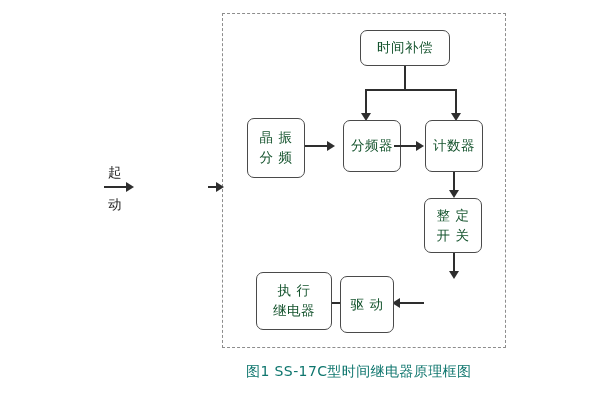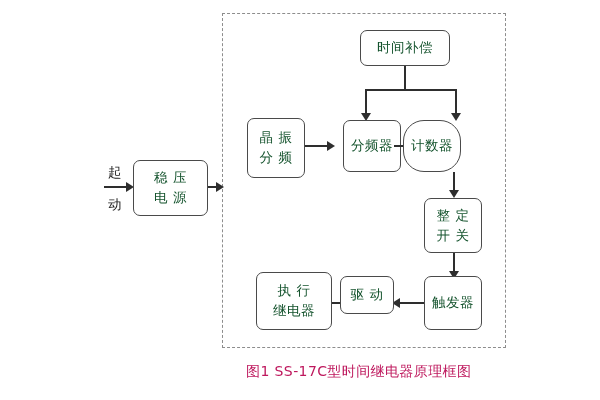--- a/index.html
+++ b/index.html
@@ -72,42 +72,38 @@
   .side-label {
     position: absolute;
     font-size: 13.5px;
     color: #1a1a1a;
     letter-spacing: 0.5px;
     white-space: nowrap;
   }
   .caption {
     position: absolute;
     font-size: 14px;
-    color: #be185d;
+    color: #0f766e;
     white-space: nowrap;
     letter-spacing: 0.4px;
   }
 </style>
 </head>
 <body>
 
 <div id="canvas">
 
   <div class="enclosure" style="left:222px; top:13px; width:284px; height:335px;"></div>
 
   <div class="side-label" style="left:108px; top:164px;">起</div>
   <div class="side-label" style="left:108px; top:196px;">动</div>
 
   <div class="conn h" style="left:104px; top:186px; width:26px;"></div>
   <div class="arrowhead right" style="left:126px; top:182px;"></div>
 
-  <div class="node" style="left:133px; top:160px; width:75px; height:56px;">
-    <span>稳 压</span>
-    <span class="line2">电 源</span>
-  </div>
 
   <div class="conn h" style="left:208px; top:186px; width:12px;"></div>
   <div class="arrowhead right" style="left:216px; top:182px;"></div>
 
   <div class="node" style="left:360px; top:30px; width:90px; height:36px;">
     <span>时间补偿</span>
   </div>
 
   <div class="conn v" style="left:404px; top:66px; height:24px;"></div>
 
@@ -127,43 +123,40 @@
   <div class="conn h" style="left:305px; top:145px; width:26px;"></div>
   <div class="arrowhead right" style="left:327px; top:141px;"></div>
 
   <div class="node" style="left:336px; top:120px; width:58px; height:52px;margin-left:7px;">
     <span>分频器</span>
   </div>
 
   <div class="conn h" style="left:394px; top:145px; width:26px;"></div>
   <div class="arrowhead right" style="left:416px; top:141px;"></div>
 
-  <div class="node" style="left:403px; top:120px; width:58px; height:52px;border-radius:21px;">
+  <div class="node" style="left:425px; top:120px; width:58px; height:52px;">
     <span>计数器</span>
   </div>
 
   <div class="conn v" style="left:453px; top:172px; height:22px;"></div>
   <div class="arrowhead down" style="left:449px; top:190px;"></div>
 
   <div class="node" style="left:424px; top:198px; width:58px; height:55px;border-radius:7px;">
     <span>整 定</span>
     <span class="line2">开 关</span>
   </div>
 
   <div class="conn v" style="left:453px; top:253px; height:22px;"></div>
   <div class="arrowhead down" style="left:449px; top:271px;"></div>
 
-  <div class="node" style="left:424px; top:276px; width:58px; height:54px;">
-    <span>触发器</span>
-  </div>
 
   <div class="conn h" style="left:394px; top:302px; width:30px;"></div>
   <div class="arrowhead left" style="left:392px; top:298px;"></div>
 
-  <div class="node" style="left:340px; top:276px; width:54px; height:38px;">
+  <div class="node" style="left:340px; top:276px; width:54px; height:57px;">
     <span>驱 动</span>
   </div>
 
   <div class="conn h" style="left:312px; top:302px; width:28px;"></div>
   <div class="arrowhead left" style="left:310px; top:298px;"></div>
 
   <div class="node" style="left:256px; top:272px; width:76px; height:58px;">
     <span>执 行</span>
     <span class="line2">继电器</span>
   </div>

